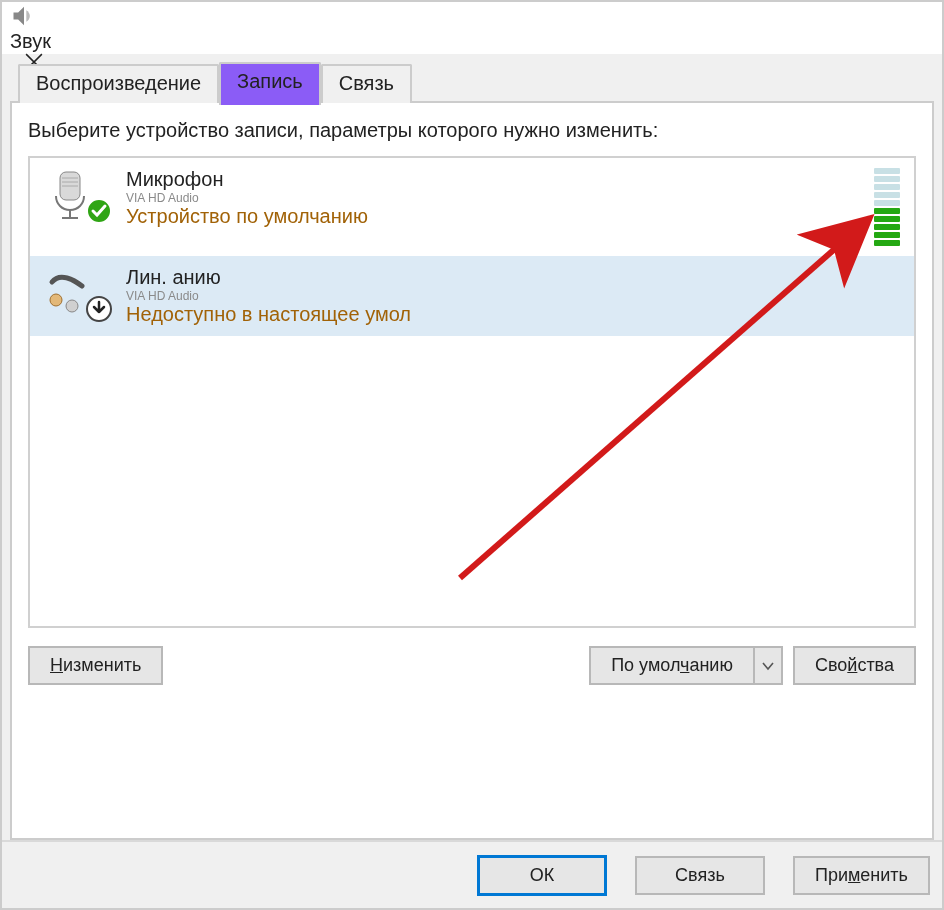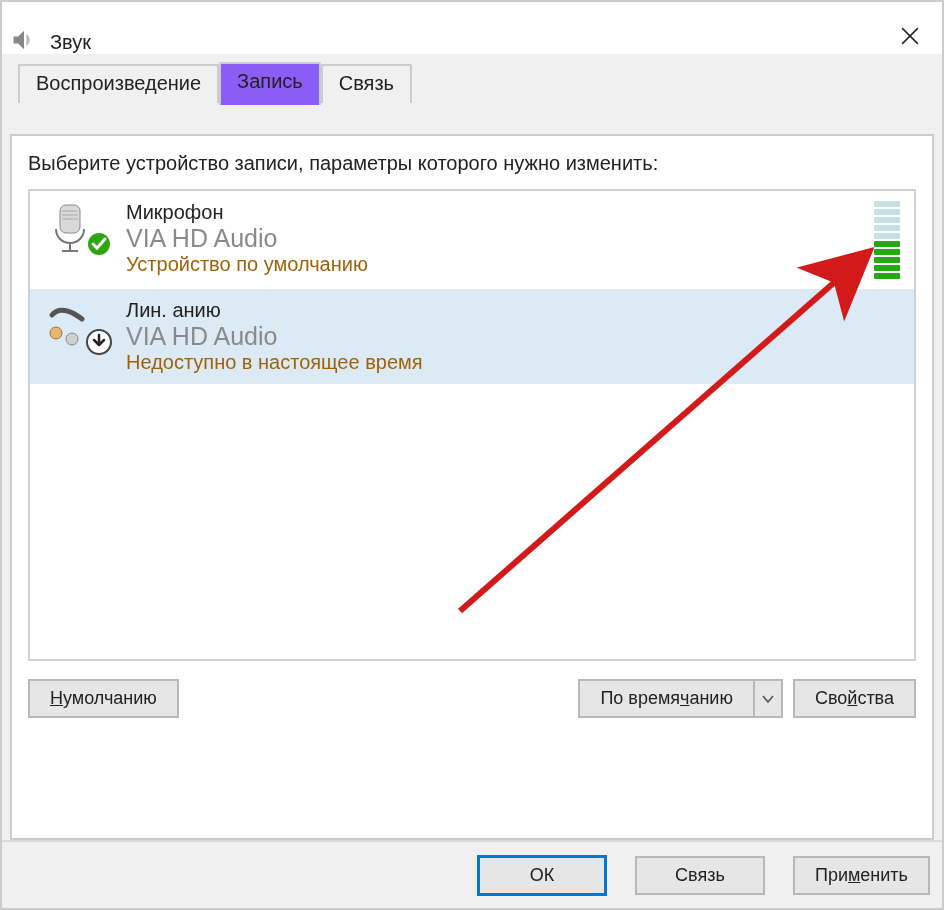--- a/index.html
+++ b/index.html
@@ -18,34 +18,35 @@
     width: 944px;
     height: 910px;
     border: 2px solid #ccc;
     background: #f0f0f0;
     display: flex;
     flex-direction: column;
   }
   .titlebar {
     height: 52px;
     display: flex;
-    align-items: flex-end;
+    align-items: flex-start;
     padding: 0 8px;
     background: #fff;
+    flex-direction: column;
   }
   .titlebar .app-icon { width: 28px; height: 28px; margin-right: 12px; }
   .titlebar .title { font-size: 20px; color: #222; flex: 1; }
   .titlebar .close-btn {
     width: 48px; height: 36px;
     display: flex; align-items: center; justify-content: center;
     cursor: default;
   }
   .titlebar .close-btn svg { width: 18px; height: 18px; }
 
-  .content { flex: 1; display: flex; flex-direction: column; padding: 4px 8px 0 8px; gap: 33px; }
+  .content { flex: 1; display: flex; flex-direction: column; padding: 4px 8px 0 8px; }
 
   .tabstrip { display: flex; position: relative; top: 2px; z-index: 2; padding-left: 8px; }
   .tab {
     padding: 6px 16px 8px 16px;
     background: #f0f0f0;
     border: 2px solid #ccc;
     border-bottom: none;
     border-top-left-radius: 2px;
     border-top-right-radius: 2px;
     margin-right: 0;
@@ -90,21 +91,21 @@
   .device-item.selected { background: #dceaf5; }
   .device-icon-wrap { width: 72px; position: relative; margin-right: 12px; }
   .device-icon-wrap svg { display: block; }
   .badge {
     position: absolute;
     right: 2px;
     bottom: -2px;
   }
   .device-text { flex: 1; padding-top: 2px; }
   .device-name { font-size: 20px; color: #222; }
-  .device-sub { font-size: 25px; color: #8a8a8a; }
+  .device-sub { font-size: 12px; color: #8a8a8a; }
   .device-status { font-size: 20px; color: #a16207; }
 
   .vu-meter { width: 26px; display: flex; flex-direction: column; gap: 2px; margin-top: 2px; margin-right: 2px; }
   .vu-bar { height: 6px; border-radius: 1px; }
   .vu-off { background: #c8e0e5; }
   .vu-on { background: #24a813; }
 
   .panel-buttons {
     display: flex;
     margin-top: 18px;
@@ -228,40 +229,40 @@
             <span class="badge">
               <svg width="26" height="26" viewBox="0 0 26 26">
                 <circle cx="13" cy="13" r="12" fill="#fff" stroke="#444" stroke-width="2"></circle>
                 <path d="M13 6v10m0 0l-5-5m5 5l5-5" stroke="#222" stroke-width="2.5" fill="none" stroke-linecap="round"></path>
               </svg>
             </span>
           </div>
           <div class="device-text">
             <div class="device-name">Лин. анию</div>
             <div class="device-sub">VIA HD Audio</div>
-            <div class="device-status">Недоступно в настоящее время</div>
+            <div class="device-status">Недоступно в настоящее умол</div>
           </div>
         </div>
 
         <svg class="arrow-annot" style="left:0;top:0" width="880" height="560">
           <defs>
             <marker id="ah" markerWidth="14" markerHeight="14" refX="11" refY="6" orient="auto">
               <path d="M0 0l12 6-12 6 3-6z" fill="#d21a1a"></path>
             </marker>
           </defs>
           <line x1="430" y1="420" x2="840" y2="60" stroke="#d21a1a" stroke-width="6" marker-end="url(#ah)"></line>
         </svg>
 
       </div>
 
       <div class="panel-buttons">
-        <button class="btn"><span class="ul">Н</span><span>умолчанию</span></button>
+        <button class="btn"><span class="ul">Н</span><span>изменить</span></button>
         <div class="spacer"></div>
         <div class="btn-split">
-          <button class="btn"><span>По время</span><span class="ul">ч</span><span>анию</span></button>
+          <button class="btn"><span>По умол</span><span class="ul">ч</span><span>анию</span></button>
           <span class="drop">
             <svg width="12" height="12" viewBox="0 0 12 12">
                 <path d="M1 3l5 6 5-6" fill="none" stroke="#555" stroke-width="1.6"></path>
               </svg>
           </span>
         </div>
         <button class="btn"><span>Сво</span><span class="ul">й</span><span>ства</span></button>
       </div>
 
     </div>

